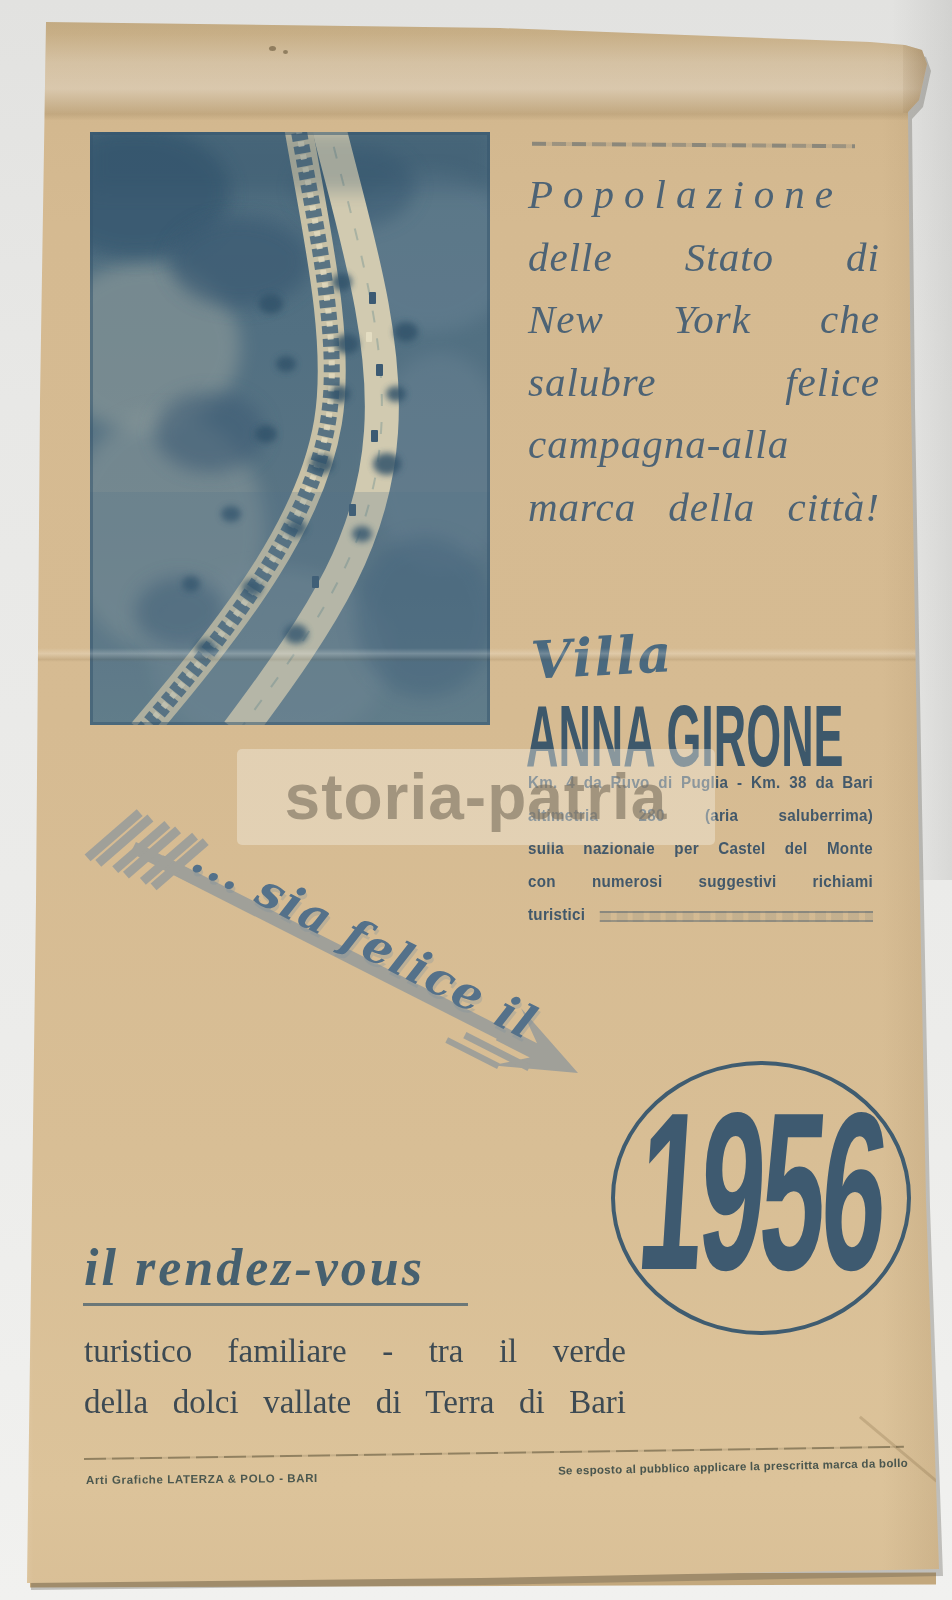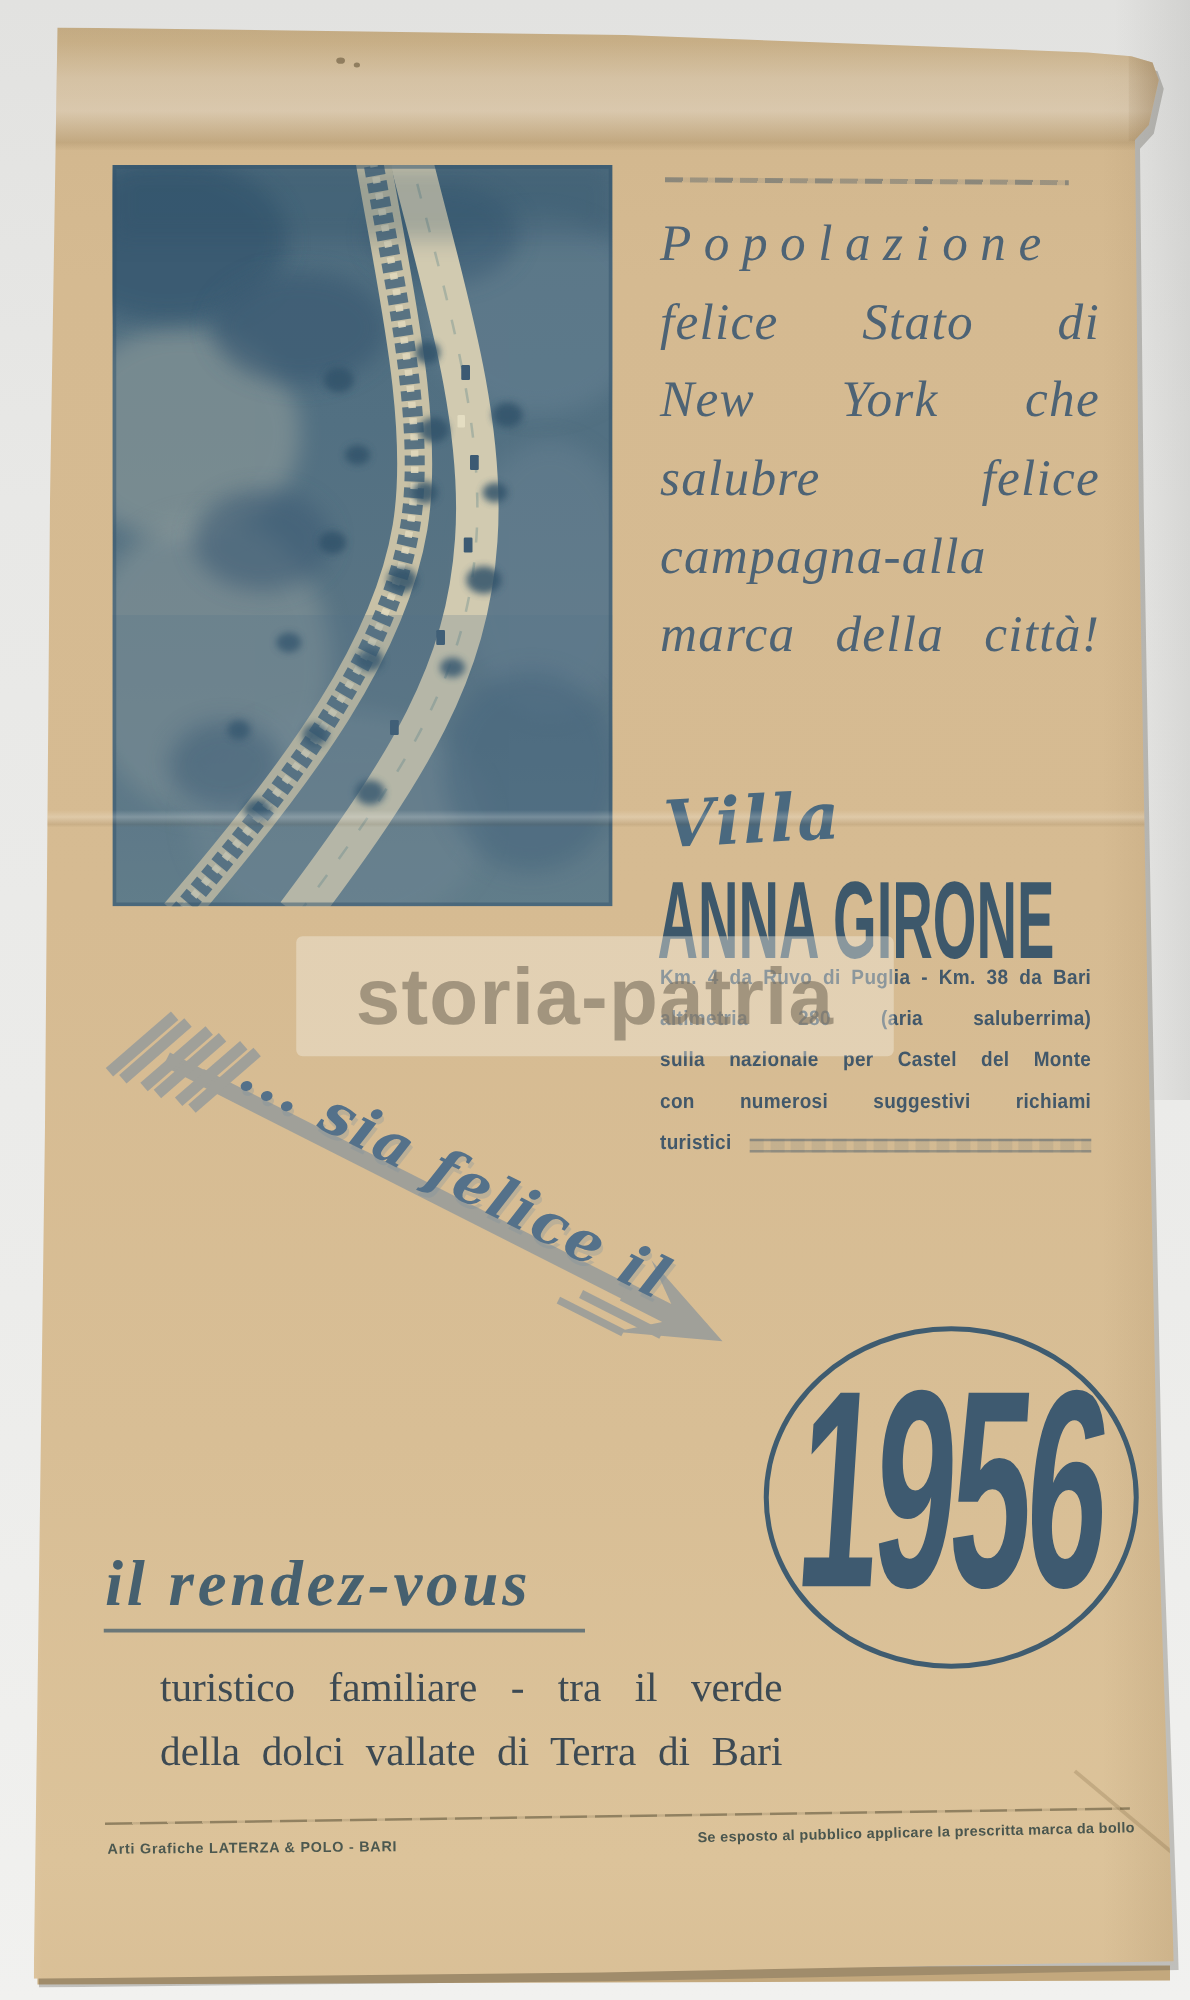--- a/index.html
+++ b/index.html
@@ -82,21 +82,21 @@
     font-size:225px;line-height:1;letter-spacing:-8px;color:#3e5a70;
     transform:scaleX(0.52) skewX(-7deg);margin-top:-14px;}
 
   .rdv-heading{position:absolute;left:84px;top:1238px;z-index:3;
     font-family:"Liberation Serif",serif;font-weight:700;font-style:italic;
     font-size:52px;letter-spacing:3px;color:#46606f;text-align:right;}
   .rdv-underline{position:absolute;left:83px;top:1303px;width:385px;height:3px;z-index:3;
     background:rgba(70,95,110,0.75);}
   .tagline{position:absolute;left:84px;top:1326px;width:542px;z-index:3;
     font-size:33px;line-height:51px;color:#3d4a53;}
-  .tagline-line{text-align:justify;text-align-last:justify;margin-left:44px;}
+  .tagline-line{text-align:justify;text-align-last:justify;}
 
   .footer-rule{position:absolute;left:84px;top:1458px;width:820px;height:2px;z-index:3;
     transform:rotate(-0.85deg);transform-origin:left;
     background:repeating-linear-gradient(90deg,rgba(95,85,58,0.60) 0 22px,rgba(95,85,58,0.18) 22px 28px);}
   .imprint-left{position:absolute;left:86px;top:1473px;z-index:3;
     font-family:"Liberation Sans",sans-serif;font-weight:700;font-size:11.5px;
     letter-spacing:0.6px;color:#4c584f;transform:rotate(-0.5deg);}
   .imprint-right{position:absolute;left:536px;top:1461px;width:372px;z-index:3;text-align:right;
     font-family:"Liberation Sans",sans-serif;font-weight:700;font-size:11.5px;
     letter-spacing:0.3px;color:#4a564e;transform:rotate(-1.3deg);}
@@ -179,21 +179,21 @@
       <rect y="360" width="400" height="233" fill="#51708a" opacity="0.22"></rect>
       <rect width="400" height="60" fill="#2f5068" opacity="0.28" filter="url(#soft)"></rect>
       <rect x="1.5" y="1.5" width="397" height="590" fill="none" stroke="#33536b" stroke-opacity="0.5" stroke-width="3"></rect>
     </svg>
   </div>
 
   <div class="rule-top"></div>
 
   <div class="intro">
     <div class="intro-line single">Popolazione</div>
-    <div class="intro-line">felice Stato di</div>
+    <div class="intro-line">delle Stato di</div>
     <div class="intro-line">New York che</div>
     <div class="intro-line">salubre felice</div>
     <div class="intro-line">campagna-alla</div>
     <div class="intro-line">marca della città!</div>
   </div>
 
   <div class="villa-script">Villa</div>
   <div class="villa-name">ANNA GIRONE</div>
 
   <div class="villa-details">

